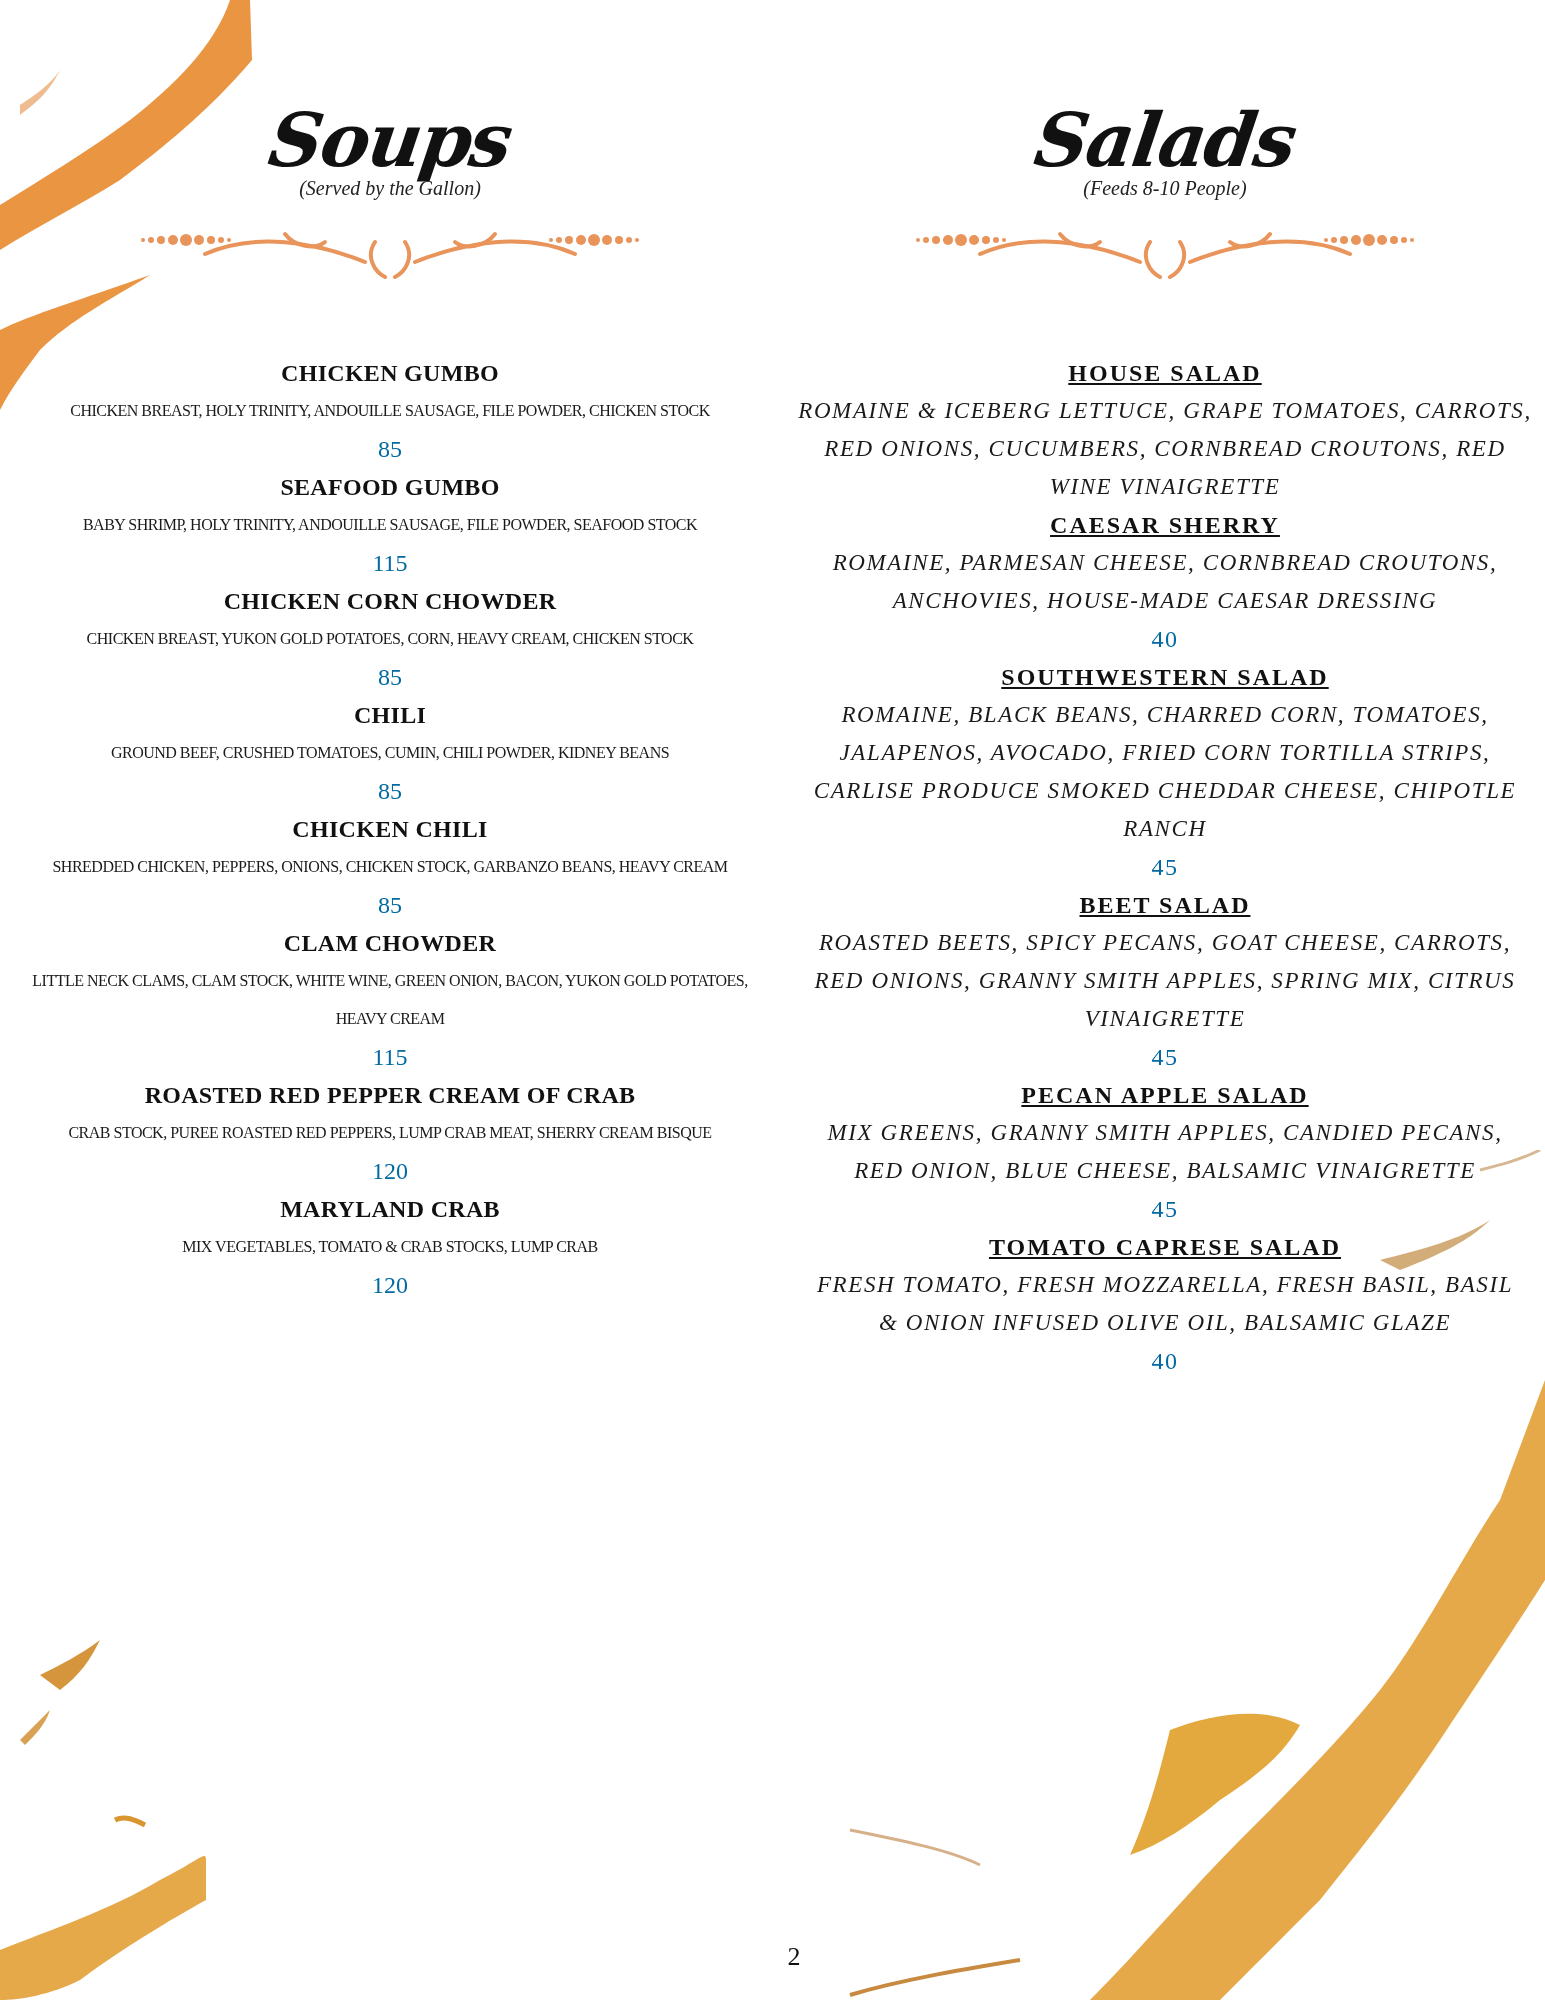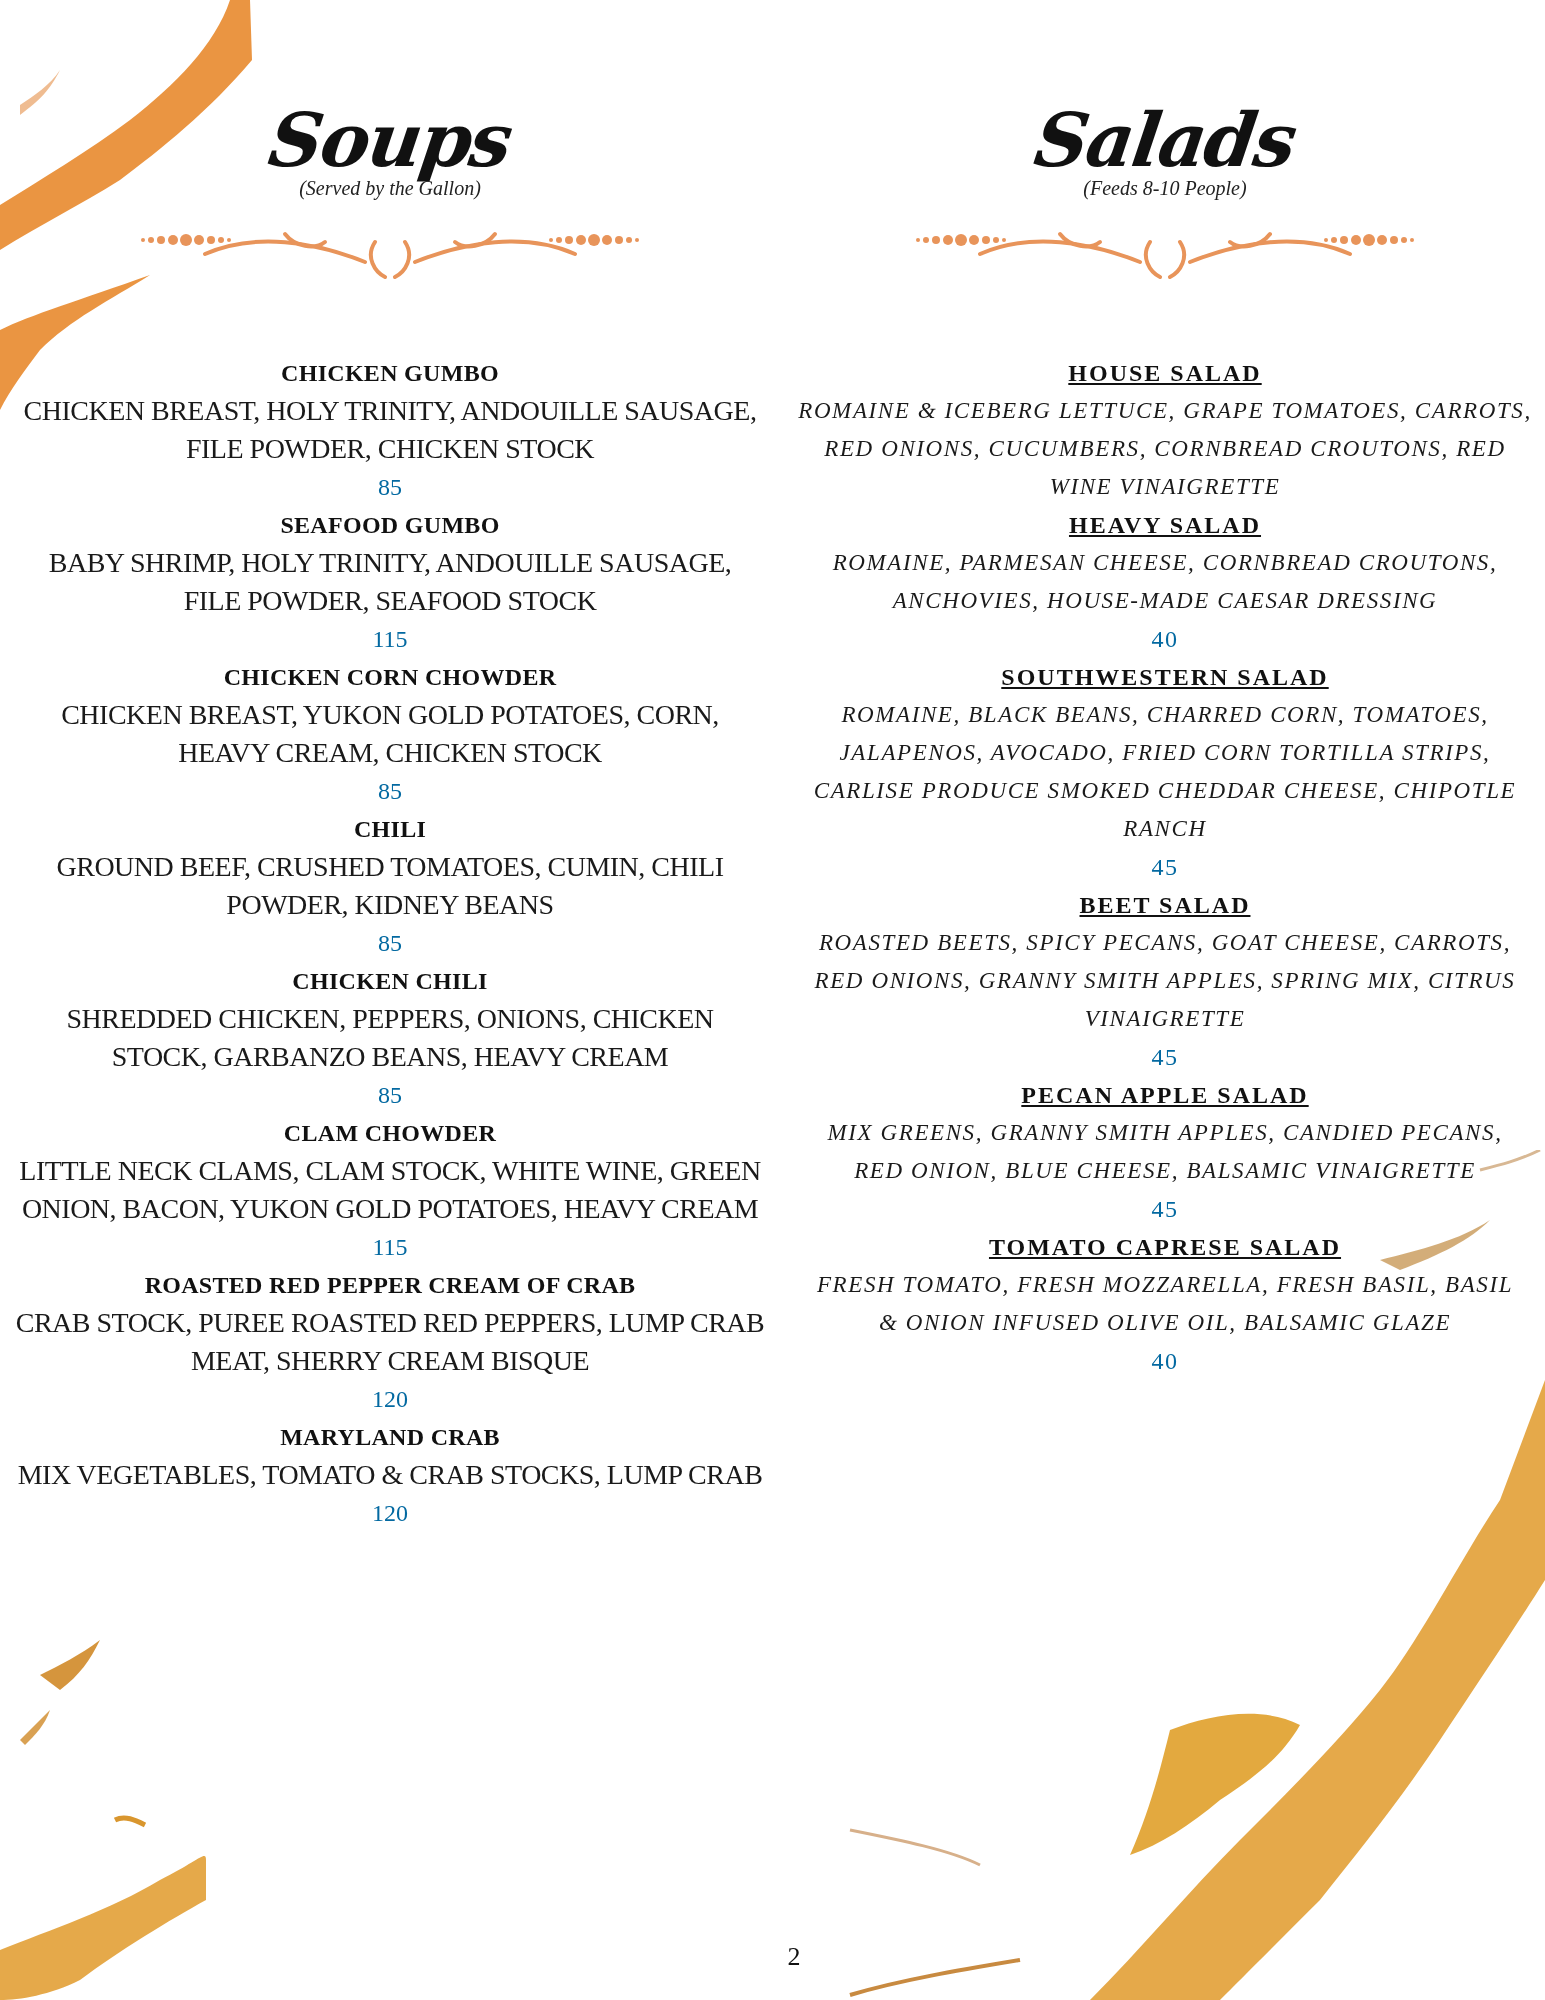--- a/index.html
+++ b/index.html
@@ -22,21 +22,21 @@
     .section-subtitle {
       font-style: italic; font-size: 20px; line-height: 24px; color: #222; margin-top: -4px;
     }
     .flourish { display: block; margin: 22px auto 0; }
     .items { margin-top: 72px; }
     .item-name {
       font-weight: bold; font-size: 24px; line-height: 38px; letter-spacing: 0.3px; color: #111;
     }
     .col-right .item-name { letter-spacing: 2px; text-decoration: underline; }
     .item-desc {
-      font-size: 28px; line-height: 38px; color: #1a1a1a; letter-spacing: -0.3px;
+      font-size: 16px; line-height: 38px; color: #1a1a1a; letter-spacing: -0.3px;
     }
     .col-right .item-desc { letter-spacing: 1.6px; font-size: 23px; font-style: italic; }
     .col-left .item-desc { letter-spacing: -0.5px; }
     .item-price { font-size: 24px; line-height: 38px; color: #0369a1; }
     .col-right .item-price { letter-spacing: 1.5px; }
     .page-number {
       position: absolute; left: 0; width: 1588px; top: 1942px; text-align: center;
       font-size: 26px; color: #111;
     }
   </style>
@@ -177,21 +177,21 @@
       <path d="M240,20 C230,35 240,50 250,55"></path>
       <path d="M270,20 C280,35 270,50 260,55"></path>
     </g>
   </svg>
   <div class="items">
     <div>
       <div class="item-name">HOUSE SALAD</div>
       <div class="item-desc">ROMAINE &amp; ICEBERG LETTUCE, GRAPE TOMATOES, CARROTS, RED ONIONS, CUCUMBERS, CORNBREAD CROUTONS, RED WINE VINAIGRETTE</div>
     </div>
     <div>
-      <div class="item-name">HEAVY SALAD</div>
+      <div class="item-name">CAESAR SHERRY</div>
       <div class="item-desc" style="padding:0 20px">ROMAINE, PARMESAN CHEESE, CORNBREAD CROUTONS, ANCHOVIES, HOUSE-MADE CAESAR DRESSING</div>
       <div class="item-price">40</div>
     </div>
     <div>
       <div class="item-name">SOUTHWESTERN SALAD</div>
       <div class="item-desc">ROMAINE, BLACK BEANS, CHARRED CORN, TOMATOES, JALAPENOS, AVOCADO, FRIED CORN TORTILLA STRIPS, CARLISE PRODUCE SMOKED CHEDDAR CHEESE, CHIPOTLE RANCH</div>
       <div class="item-price">45</div>
     </div>
     <div>
       <div class="item-name">BEET SALAD</div>

